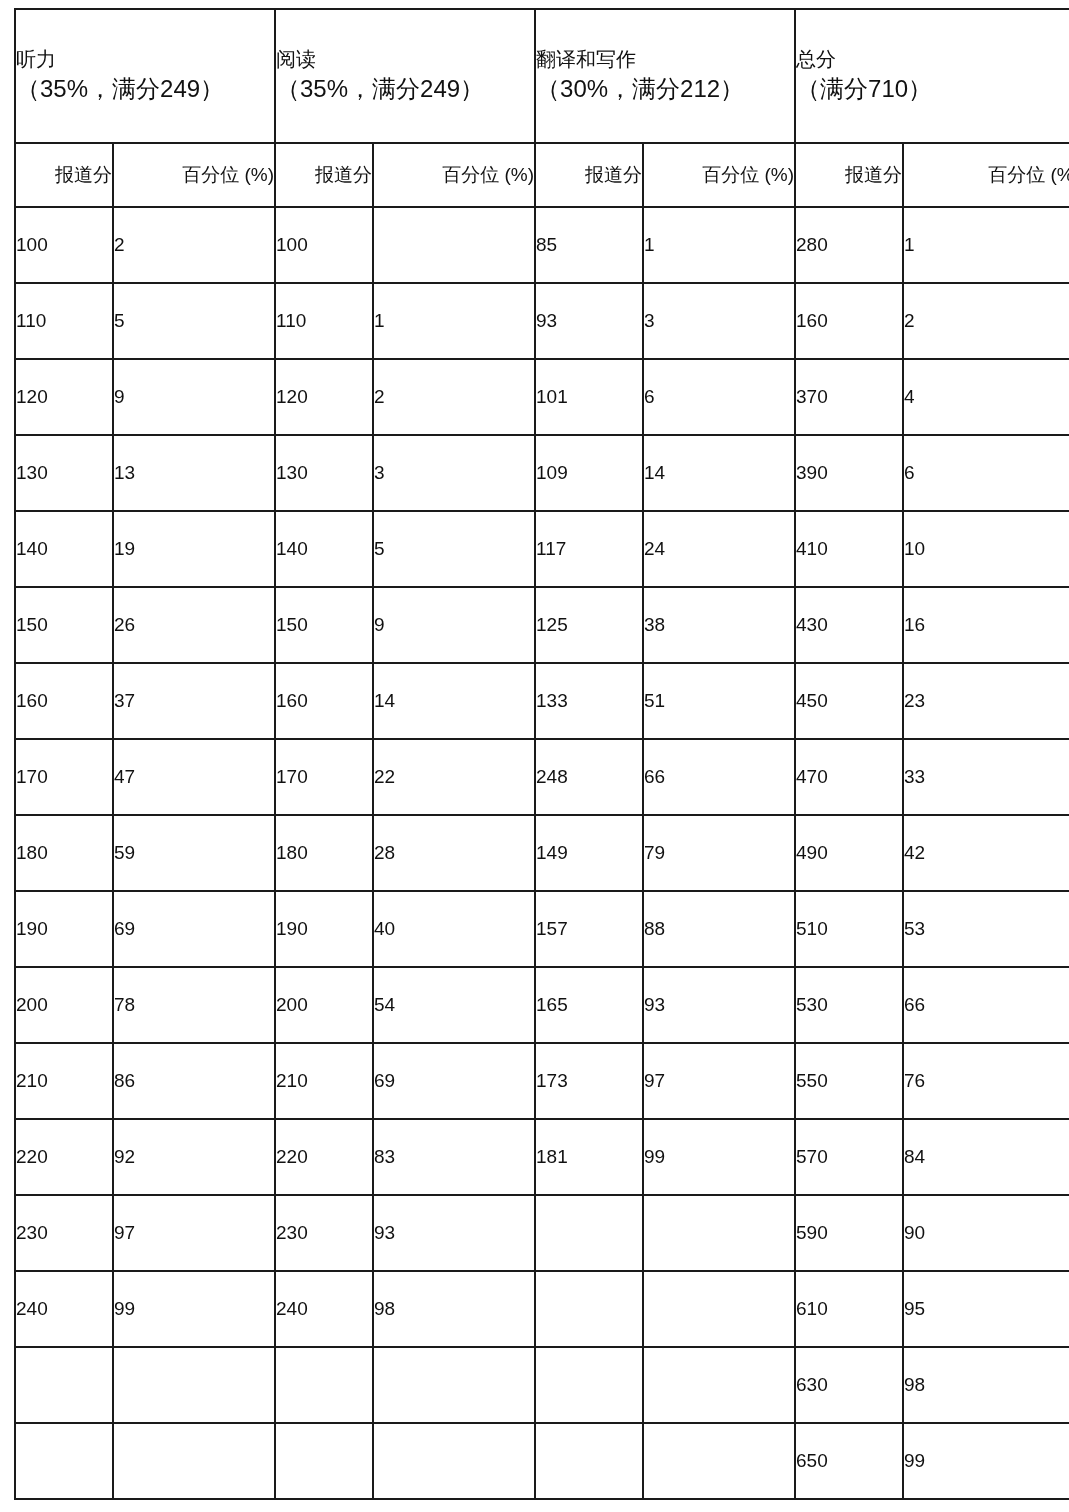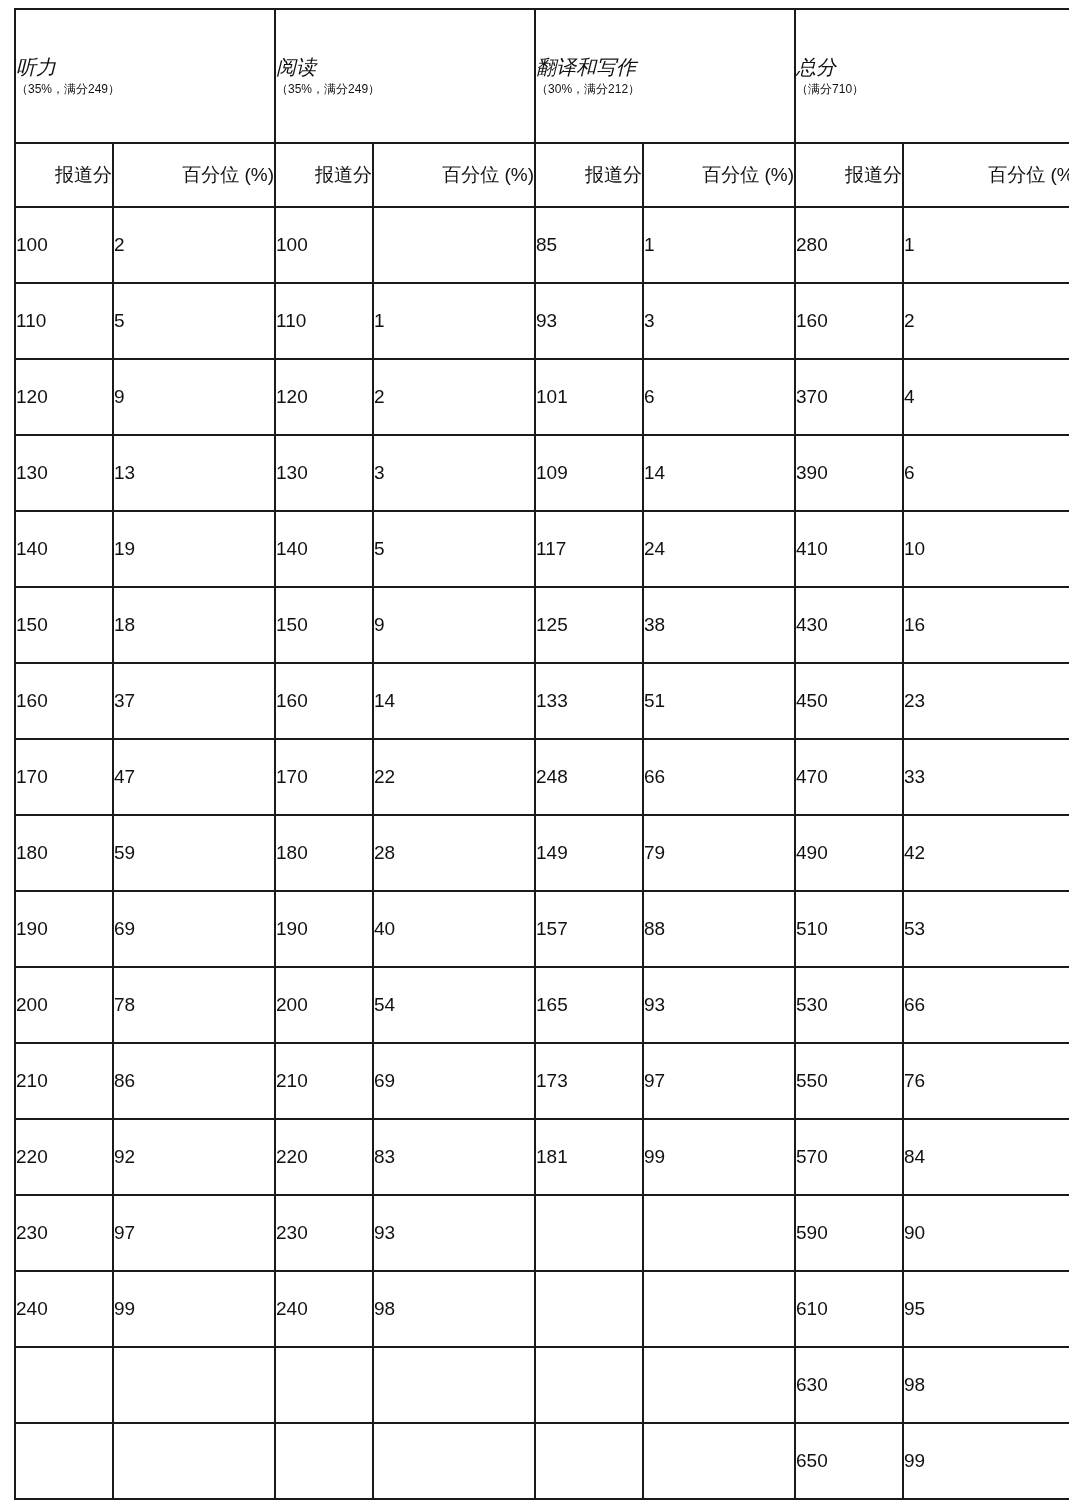--- a/index.html
+++ b/index.html
@@ -30,25 +30,24 @@
     line-height: 1.35;
   }
   .grp-head {
     height: 132px;
     text-align: left;
     padding: 4px 6px;
   }
   .grp-head .gname {
     display: block;
     font-size: 20px;
-    font-style: italic;
   }
   .grp-head .gsub {
     display: block;
-    font-size: 12px;
+    font-size: 24px;
     margin-top: 0;
   }
   .grp-head.left-align {
     text-align: left;
   }
   .sub-head {
     height: 62px;
     padding: 0 6px;
     font-size: 20px;
     text-align: right;
@@ -157,21 +156,21 @@
         <td class="cell">19</td>
         <td class="cell">140</td>
         <td class="cell">5</td>
         <td class="cell">117</td>
         <td class="cell">24</td>
         <td class="cell">410</td>
         <td class="cell">10</td>
       </tr>
       <tr>
         <td class="cell">150</td>
-        <td class="cell">18</td>
+        <td class="cell">26</td>
         <td class="cell">150</td>
         <td class="cell">9</td>
         <td class="cell">125</td>
         <td class="cell">38</td>
         <td class="cell">430</td>
         <td class="cell">16</td>
       </tr>
       <tr>
         <td class="cell">160</td>
         <td class="cell">37</td>

